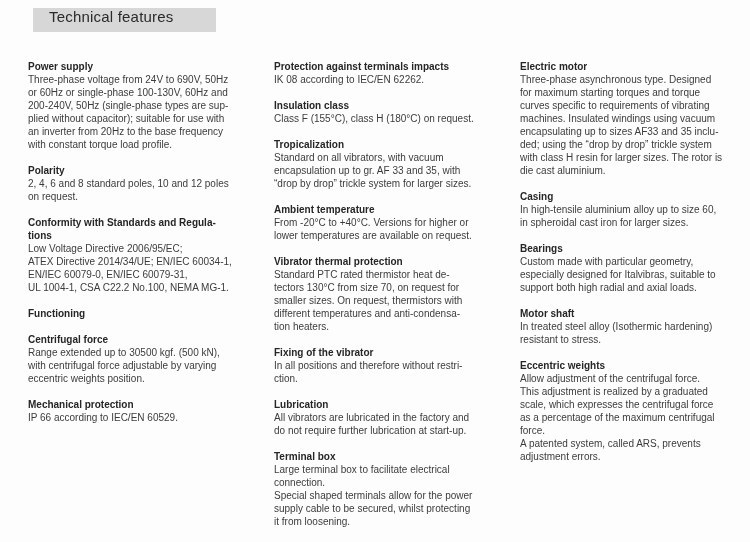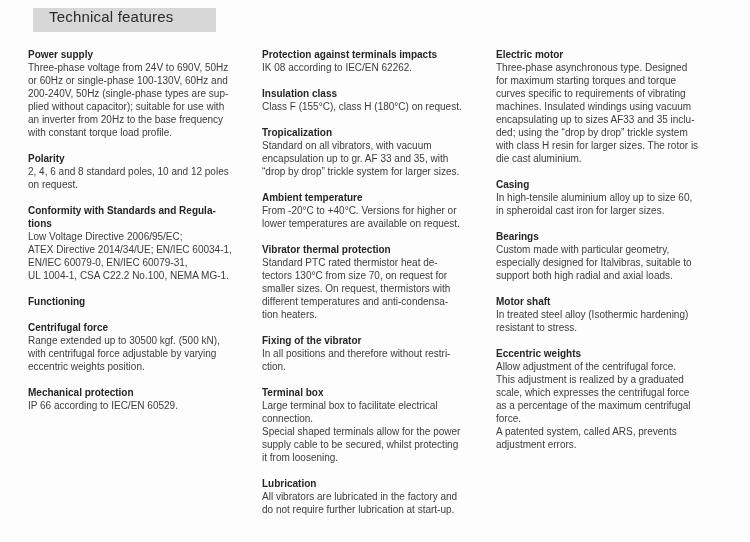--- a/index.html
+++ b/index.html
@@ -23,23 +23,23 @@
     display: flex;
     padding-left: 16px;
   }
   .title-bar .title-text {
     font-size: 15px;
     color: #2a2a2a;
     letter-spacing: 0.2px;
   }
   .columns {
     position: absolute;
-    left: 28px; top: 48px;
+    left: 28px; top: 60px;
     display: flex;
-    gap: 12px;
+    gap: 24px;
   }
   .col { width: 222px; }
   .col section { margin: 0 0 13px 0; }
   .col h3 {
     margin: 0;
     font-size: 10px;
     line-height: 13px;
     font-weight: bold;
     color: #262626;
     white-space: pre-line;
@@ -128,31 +128,31 @@
 smaller sizes. On request, thermistors with
 different temperatures and anti-condensa-
 tion heaters.</p>
       </section>
       <section>
         <h3>Fixing of the vibrator</h3>
         <p>In all positions and therefore without restri-
 ction.</p>
       </section>
       <section>
+        <h3>Lubrication</h3>
+        <p>All vibrators are lubricated in the factory and
+do not require further lubrication at start-up.</p>
+      </section>
+      <section>
         <h3>Terminal box</h3>
         <p>Large terminal box to facilitate electrical
 connection.
 Special shaped terminals allow for the power
 supply cable to be secured, whilst protecting
 it from loosening.</p>
-      </section>
-      <section>
-        <h3>Lubrication</h3>
-        <p>All vibrators are lubricated in the factory and
-do not require further lubrication at start-up.</p>
       </section>
     </div>
 
     <div class="col">
       <section>
         <h3>Electric motor</h3>
         <p>Three-phase asynchronous type. Designed
 for maximum starting torques and torque
 curves specific to requirements of vibrating
 machines. Insulated windings using vacuum

